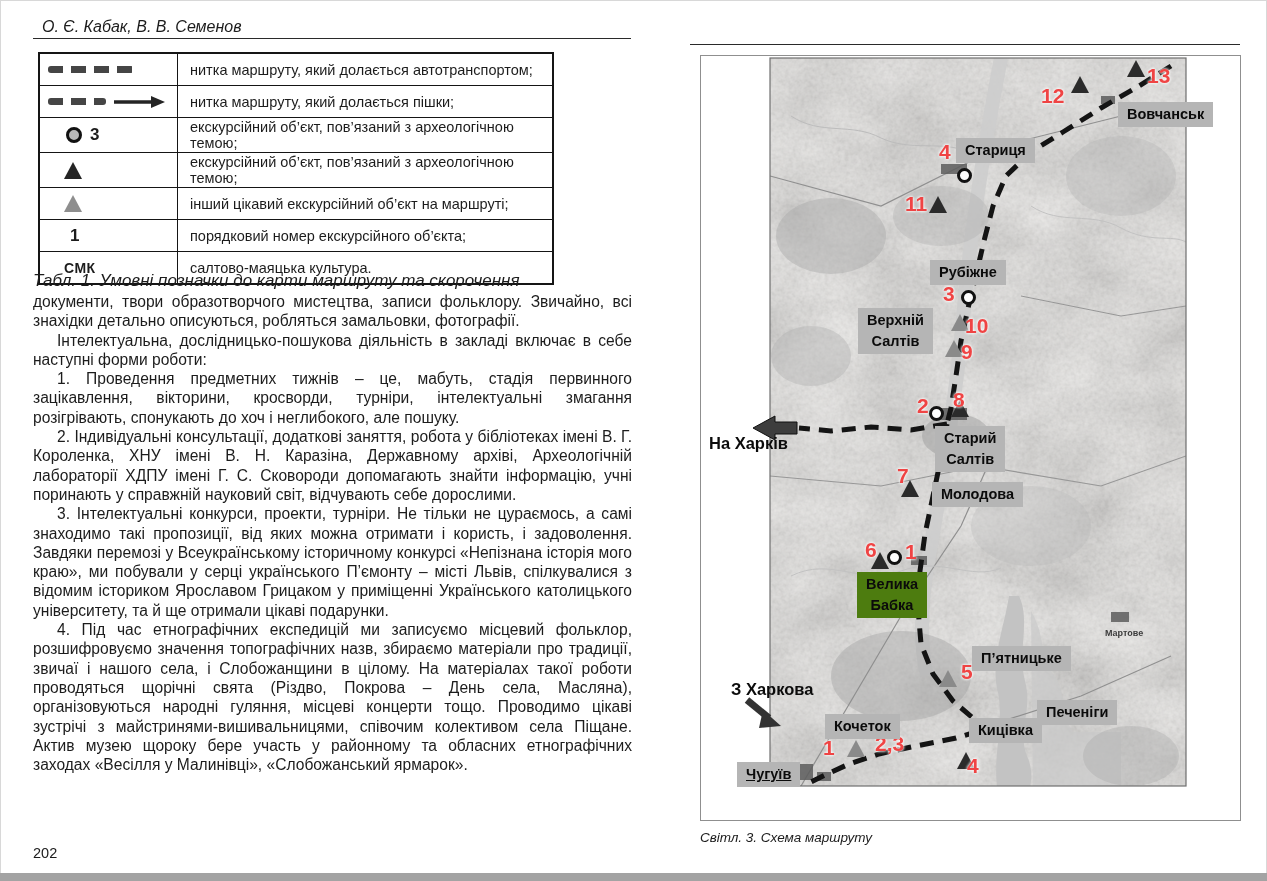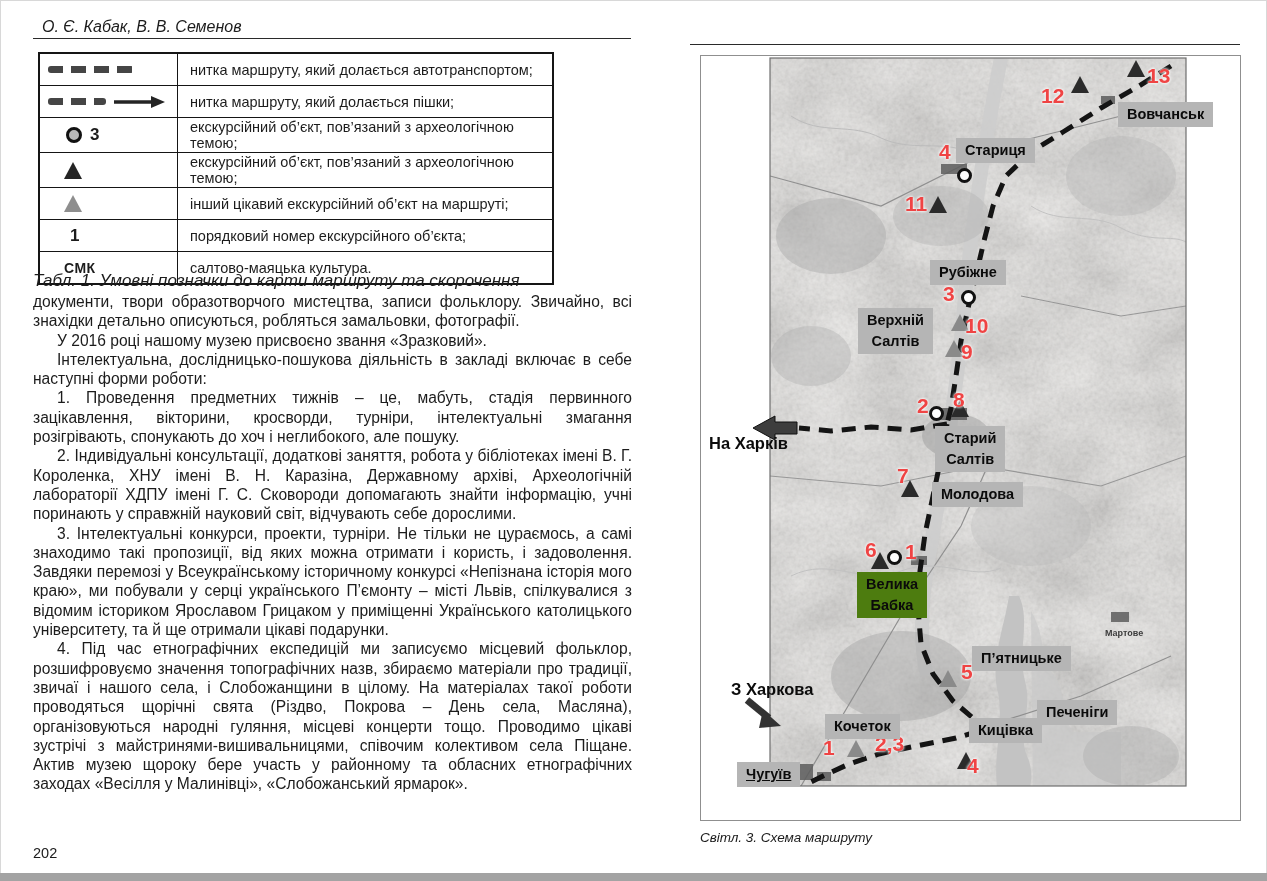--- a/index.html
+++ b/index.html
@@ -128,21 +128,20 @@
         </td>
         <td class="desc">салтово-маяцька культура.</td>
       </tr>
     </tbody>
   </table>
 
   <div class="tbl-caption">Табл. 1.   Умовні  позначки до карти маршруту та скорочення</div>
 
   <div class="bodytext">
     <p>документи, твори образотворчого мистецтва, записи фольклору. Звичайно, всі знахідки детально описуються, робляться замальовки, фотографії.</p>
-    <p class="ind">У 2016 році нашому музею присвоєно звання «Зразковий».</p>
     <p class="ind">Інтелектуальна, дослідницько-пошукова діяльність в закладі включає в себе наступні форми роботи:</p>
     <p class="ind">1. Проведення предметних тижнів – це, мабуть, стадія первинного зацікавлення, вікторини, кросворди, турніри, інтелектуальні змагання розігрівають, спонукають до хоч і неглибокого, але пошуку.</p>
     <p class="ind">2. Індивідуальні консультації, додаткові заняття, робота у бібліотеках імені В. Г. Короленка, ХНУ імені В. Н. Каразіна, Державному архіві, Археологічній лабораторії ХДПУ імені Г. С. Сковороди допомагають знайти інформацію, учні поринають у справжній науковий світ, відчувають себе дорослими.</p>
     <p class="ind">3. Інтелектуальні конкурси, проекти, турніри. Не тільки не цураємось, а самі знаходимо такі пропозиції, від яких можна отримати і користь, і задоволення. Завдяки перемозі у Всеукраїнському історичному конкурсі «Непізнана історія мого краю», ми побували у серці українського П’ємонту – місті Львів, спілкувалися з відомим істориком Ярославом Грицаком у приміщенні Українського католицького університету, та й ще отримали цікаві подарунки.</p>
     <p class="ind">4. Під час етнографічних експедицій ми записуємо місцевий фольклор, розшифровуємо значення топографічних назв, збираємо матеріали про традиції, звичаї і нашого села, і Слобожанщини в цілому. На матеріалах такої роботи проводяться щорічні свята (Різдво, Покрова – День села, Масляна), організовуються народні гуляння, місцеві концерти тощо. Проводимо цікаві зустрічі з майстринями-вишивальницями, співочим колективом села Піщане. Актив музею щороку бере участь у районному та обласних етнографічних заходах «Весілля у Малинівці», «Слобожанський ярмарок».</p>
   </div>
 
   <div class="pagenum-left">202</div>
 
   <div class="rule-right"></div>

